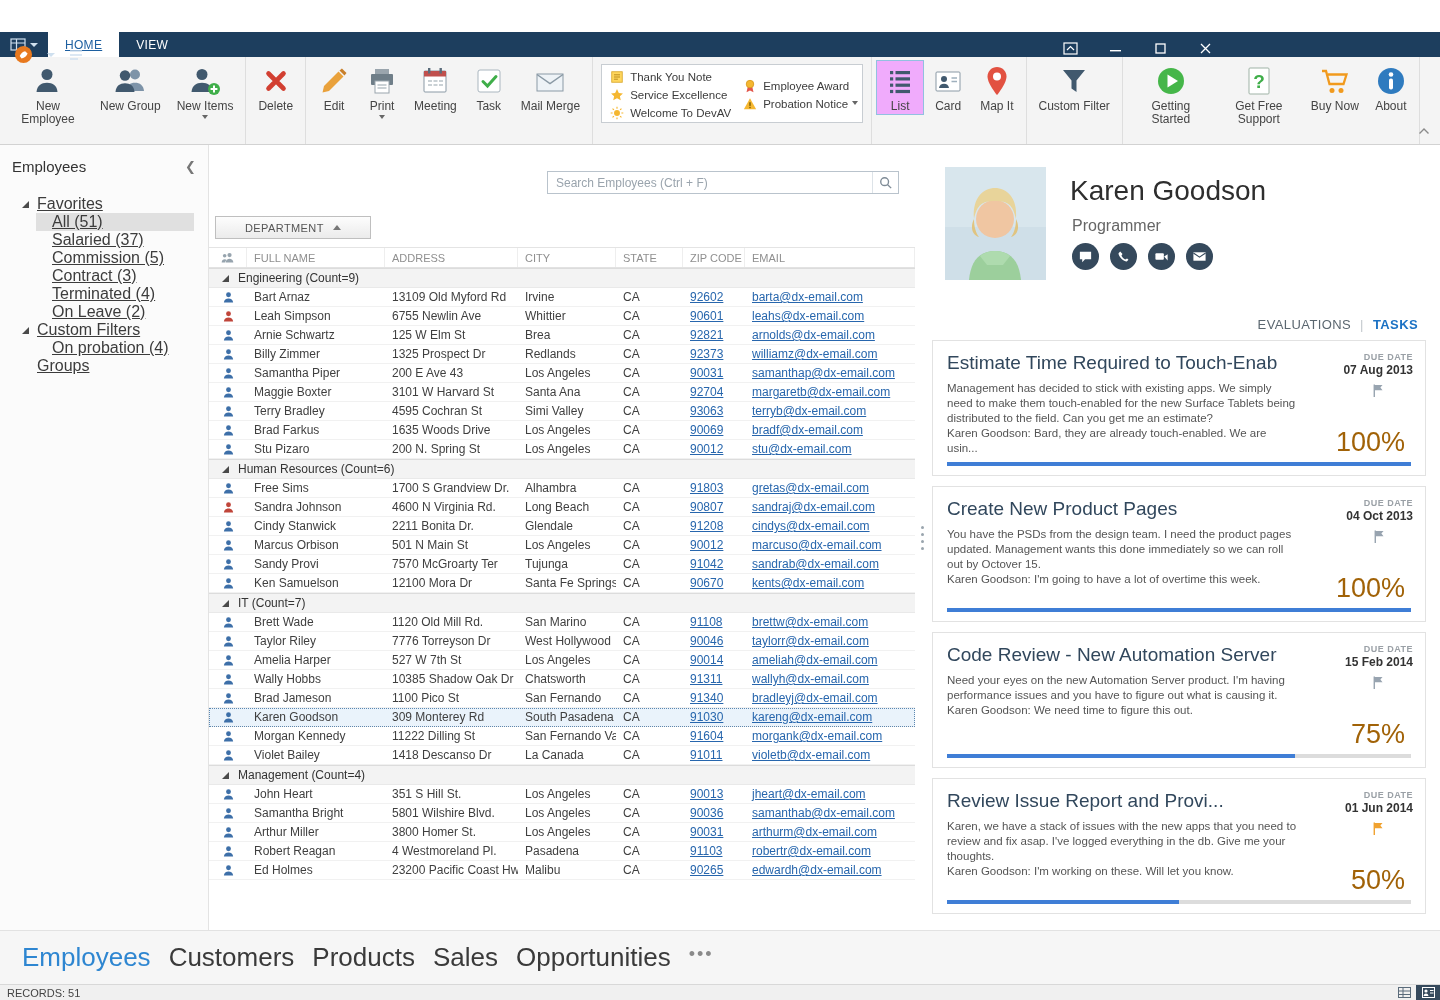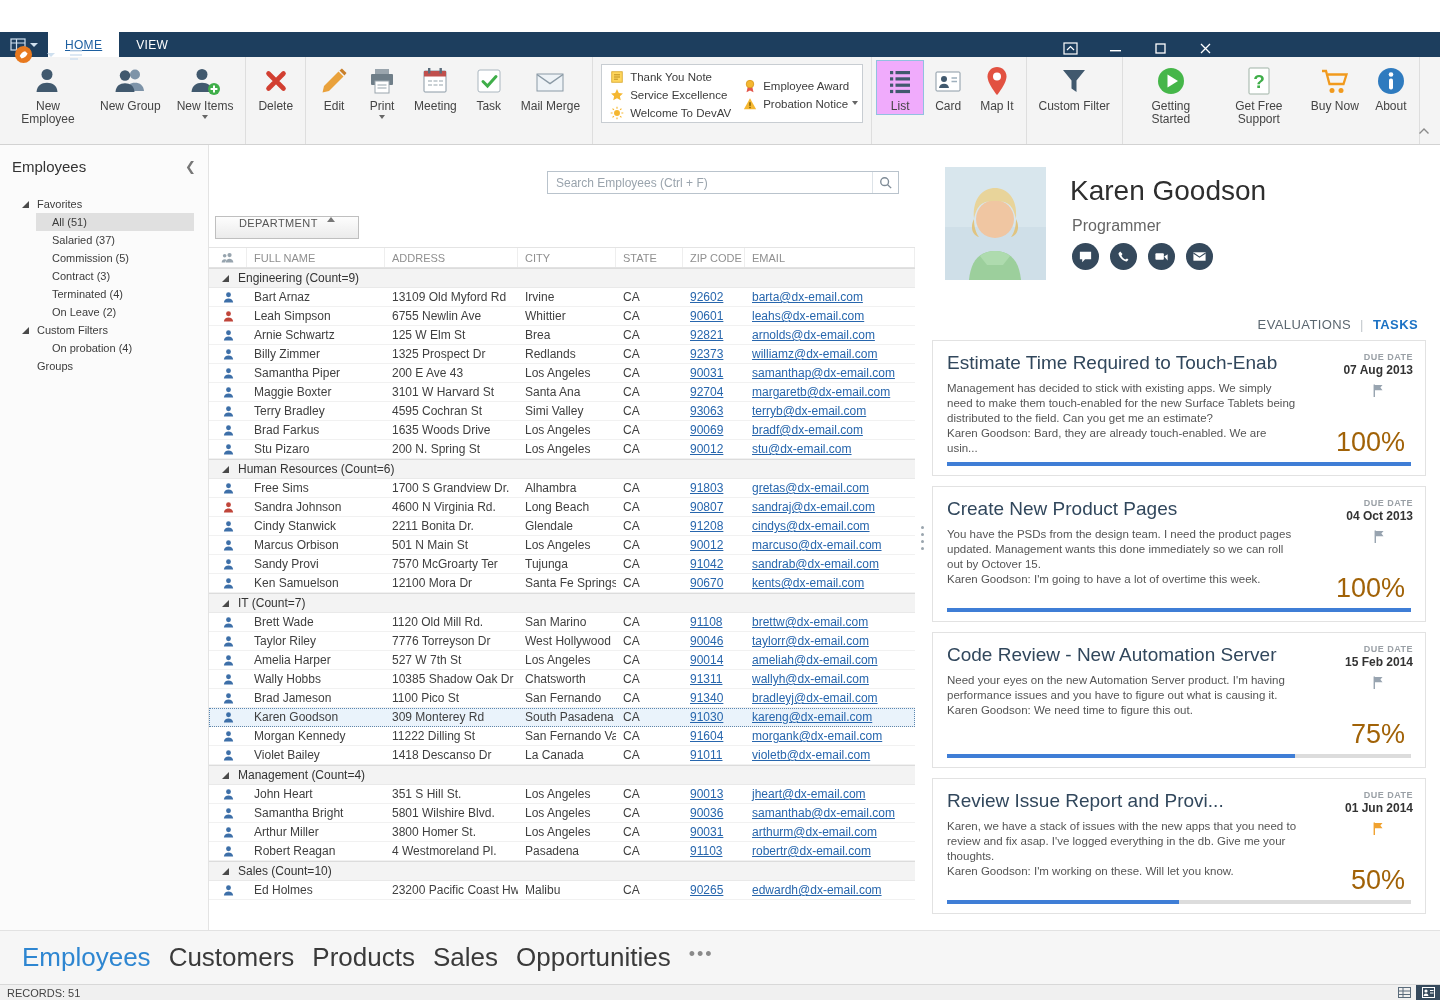--- a/index.html
+++ b/index.html
@@ -35,37 +35,37 @@
   .ql-col{display:flex;flex-direction:column;gap:4px;padding:1px 8px 0 4px;justify-content:center;}
   .ql-item{display:flex;align-items:center;gap:6px;font-size:11.5px;color:#3c3c3c;white-space:nowrap;cursor:pointer;}
   .ql-item svg{width:14px;height:14px;flex:none;}
   .ql-caret{position:absolute;right:4px;bottom:3px;}
   .rb-collapse{position:absolute;right:10px;bottom:6px;cursor:pointer;}
 
   
   .sidebar{position:absolute;left:0;top:145px;width:209px;height:785px;background:#fbfbfb;border-right:1px solid #e3e3e3;}
   .sb-header{height:36px;display:flex;align-items:center;padding:6px 12px 0;font-size:15px;color:#333;}
   .sb-collapse{margin-left:auto;color:#777;font-size:13px;cursor:pointer;}
-  .tree{margin-top:14px;font-size:11px;color:#3c3c3c;}
+  .tree{margin-top:14px;font-size:16px;color:#3c3c3c;text-decoration:underline;}
   .tree-section{display:flex;align-items:center;height:18px;padding-left:22px;gap:8px;cursor:pointer;}
   .tri{width:7px;height:7px;position:relative;flex:none;}
   .tri::after{content:"";position:absolute;left:0;top:0;border-left:7px solid transparent;border-bottom:7px solid #4a4a4a;}
   .tri.hidden::after{display:none;}
   .tree-item{height:18px;display:flex;align-items:center;margin:0 14px 0 36px;padding-left:16px;cursor:pointer;}
   .tree-item.selected{background:#e0e0e0;}
 
   
   .grid-panel{position:absolute;left:209px;top:145px;width:706px;height:785px;background:#fff;display:flex;flex-direction:column;overflow:hidden;}
   .grid-toolbar{height:64px;position:relative;flex:none;}
   .search-box{position:absolute;right:16px;top:26px;width:352px;height:23px;border:1px solid #b9c3cc;display:flex;align-items:stretch;background:#fff;}
   .search-box input{flex:1;border:0;outline:0;font-size:12px;color:#444;padding:0 8px;font-family:inherit;background:transparent;}
   .search-box input::placeholder{color:#9aa4ad;}
   .search-btn{width:26px;border-left:1px solid #dde3e8;display:flex;align-items:center;justify-content:center;cursor:pointer;}
   .groupby-row{height:38px;position:relative;flex:none;}
-  .dept-btn{position:absolute;left:6px;top:7px;height:23px;padding:0 23px;background:linear-gradient(#fdfdfd,#ebebeb);border:1px solid #bfbfbf;font-size:11px;color:#555;display:flex;gap:9px;letter-spacing:.4px;cursor:pointer;}
+  .dept-btn{position:absolute;left:6px;top:7px;height:23px;padding:0 29px;background:linear-gradient(#fdfdfd,#ebebeb);border:1px solid #bfbfbf;font-size:11px;color:#555;display:flex;align-items:center;gap:9px;letter-spacing:.4px;cursor:pointer;}
   .sort-asc{width:0;height:0;border-left:4px solid transparent;border-right:4px solid transparent;border-bottom:5px solid #777;}
   .grid-header{display:grid;grid-template-columns:38px 138px 133px 98px 67px 62px 1fr;height:21px;border-top:1px solid #e4e4e4;border-bottom:1px solid #e2e2e2;flex:none;}
   .gh-cell{font-size:11px;color:#8f8f8f;display:flex;align-items:center;padding:0 7px;border-right:1px solid #eeeeee;white-space:nowrap;overflow:hidden;cursor:pointer;}
   .grid-body{flex:1;overflow:hidden;}
   .group-row{height:20px;background:#f3f3f3;border-top:1px solid #dcdcdc;border-bottom:1px solid #e9e9e9;display:flex;align-items:center;padding-left:13px;gap:9px;font-size:12px;color:#333;cursor:pointer;}
   .grid-row{display:grid;grid-template-columns:38px 138px 133px 98px 67px 62px 1fr;height:19px;border-bottom:1px solid #f1f1f1;font-size:12px;color:#3f3f3f;align-items:center;cursor:pointer;}
   .grid-row.selected{background:#eaf3fb;outline:1px dotted #5b87b0;outline-offset:-1px;}
   .cell{padding:0 7px;white-space:nowrap;overflow:hidden;}
   .icon-cell{display:flex;justify-content:center;padding:0;}
   .icon-cell svg{width:13px;height:13px;}
@@ -856,24 +856,20 @@
             <path d="M2.3 14c.3-3.1 2.6-4.8 5.7-4.8s5.4 1.7 5.7 4.8z"></path>
           </svg>
         </span>
         <span class="cell">Robert Reagan</span>
         <span class="cell">4 Westmoreland Pl.</span>
         <span class="cell">Pasadena</span>
         <span class="cell">CA</span>
         <span class="cell"><a>91103</a></span>
         <span class="cell"><a>robertr@dx-email.com</a></span>
       </div>
-      <div class="group-row">
-        <span class="tri"></span>
-        <span>Sales (Count=10)</span>
-      </div>
       <div class="grid-row">
         <span class="cell icon-cell">
           <svg viewBox="0 0 16 16" fill="#3d6fa8">
             <circle cx="8" cy="4.6" r="3"></circle>
             <path d="M2.3 14c.3-3.1 2.6-4.8 5.7-4.8s5.4 1.7 5.7 4.8z"></path>
           </svg>
         </span>
         <span class="cell">Ed Holmes</span>
         <span class="cell">23200 Pacific Coast Hwy</span>
         <span class="cell">Malibu</span>

